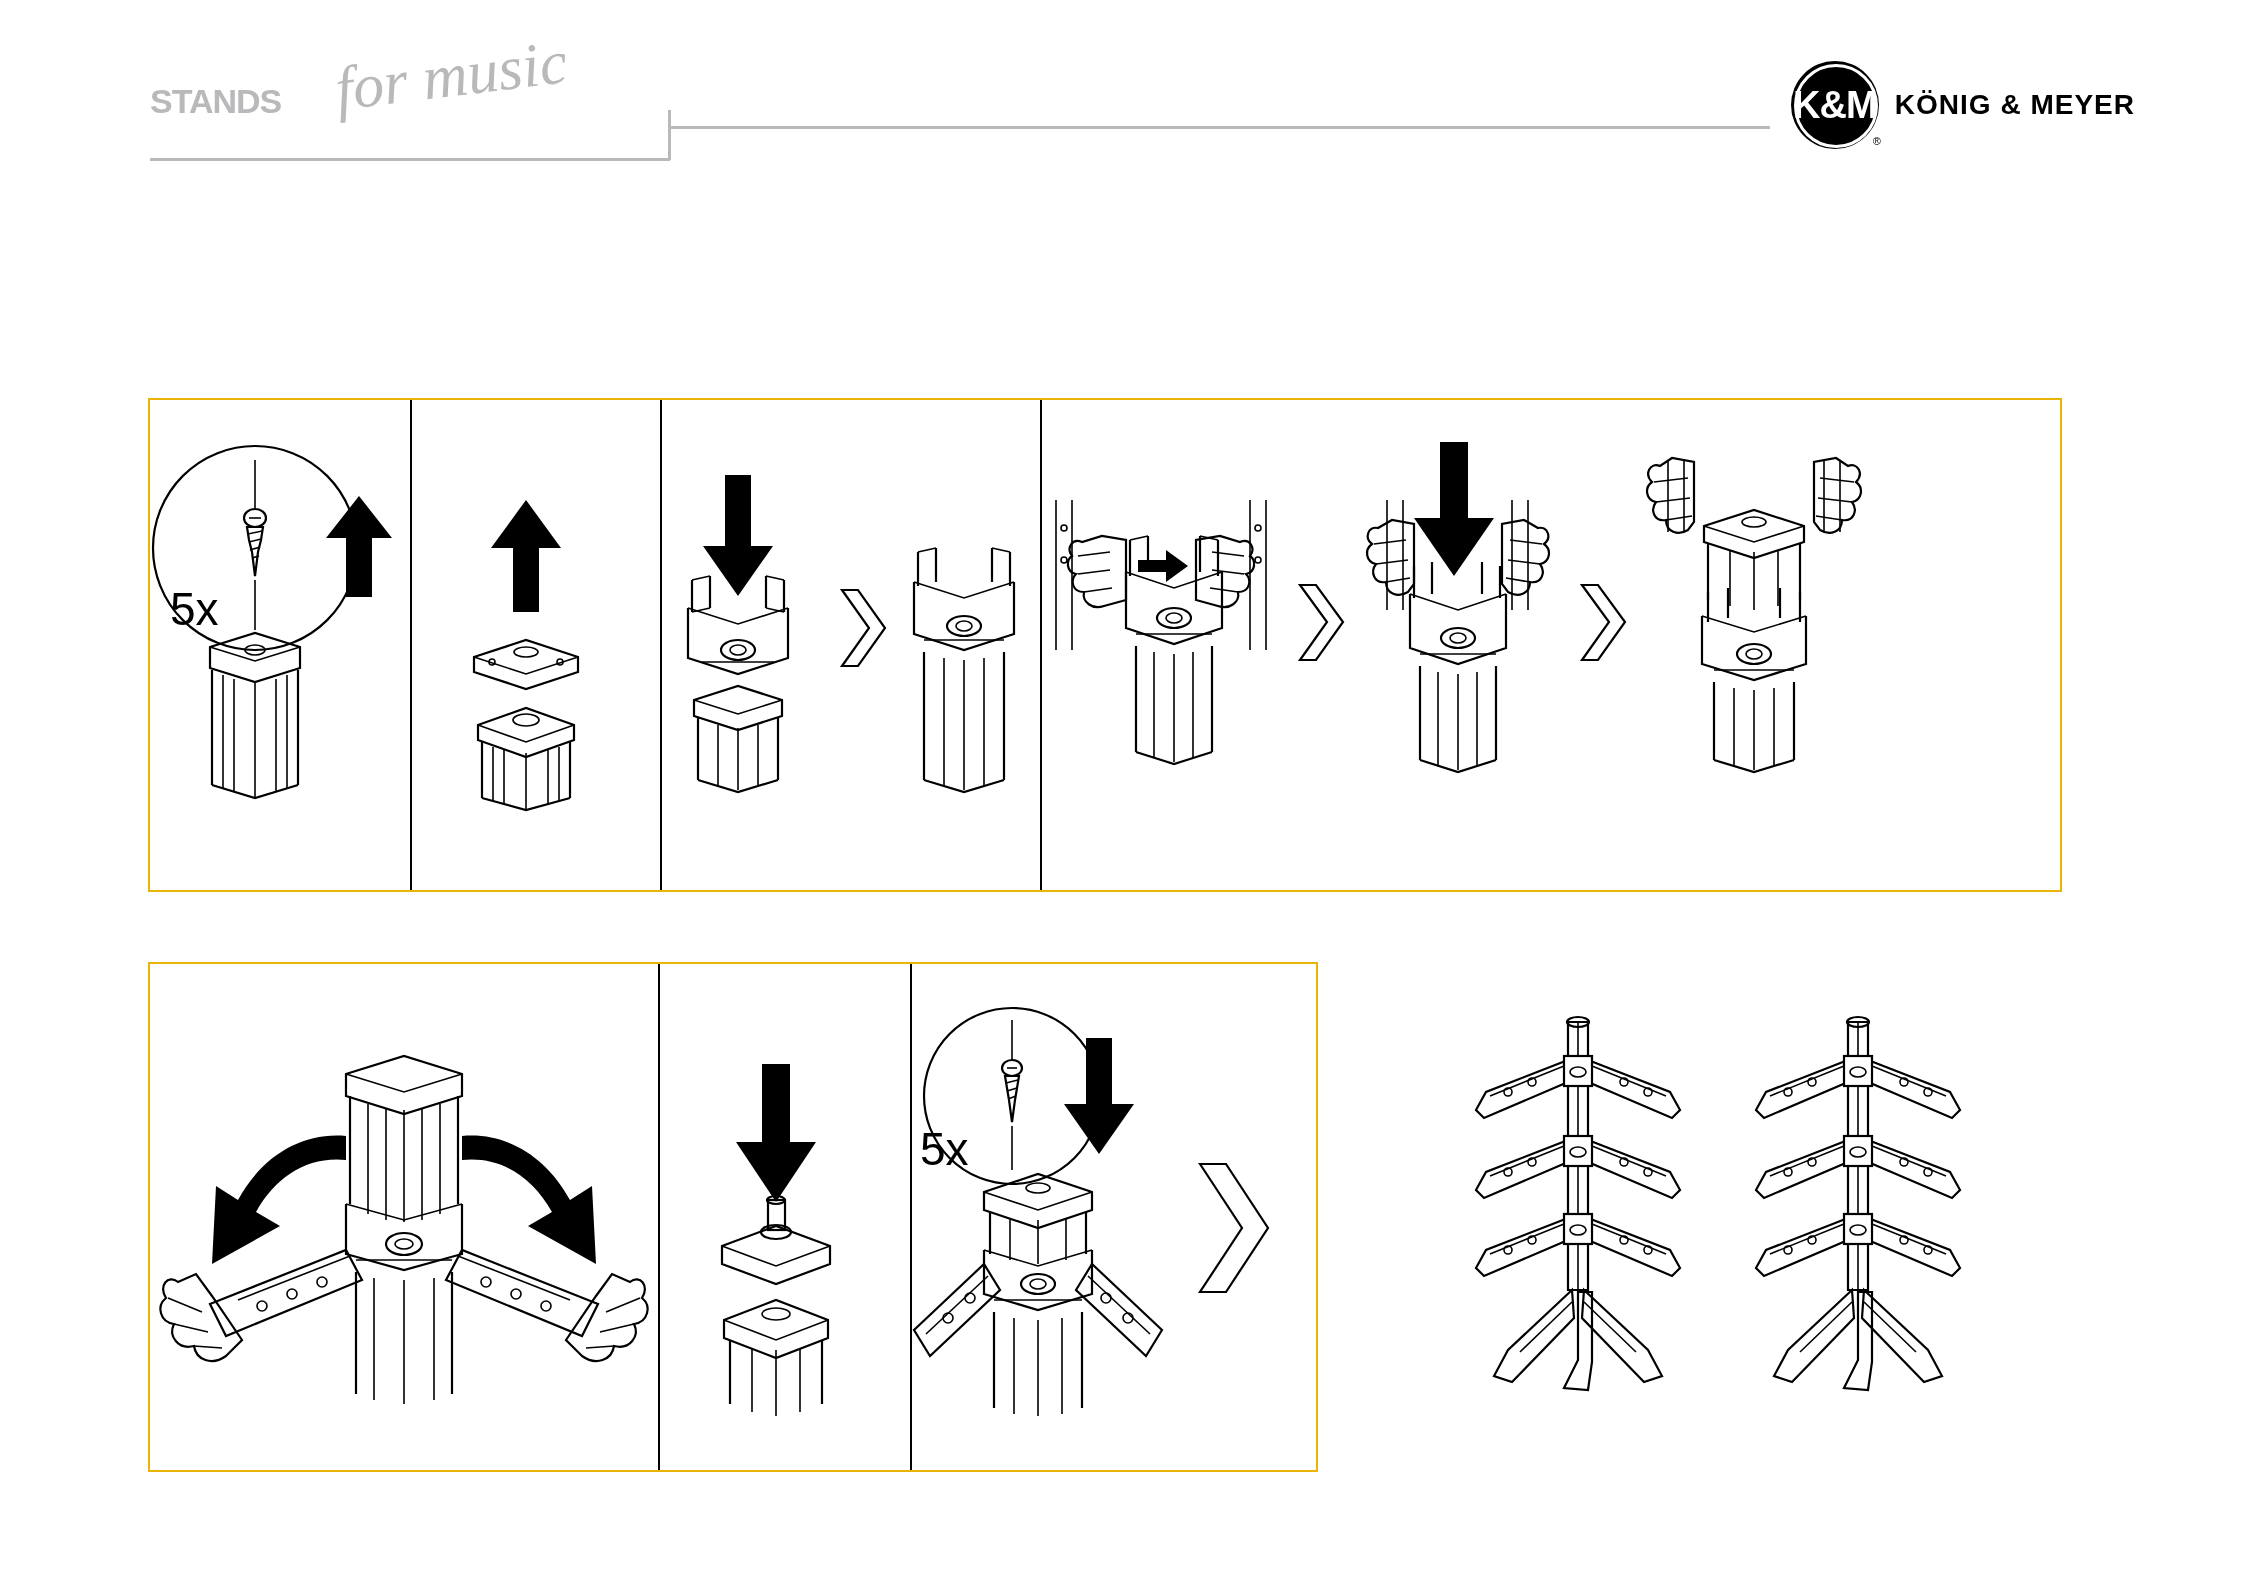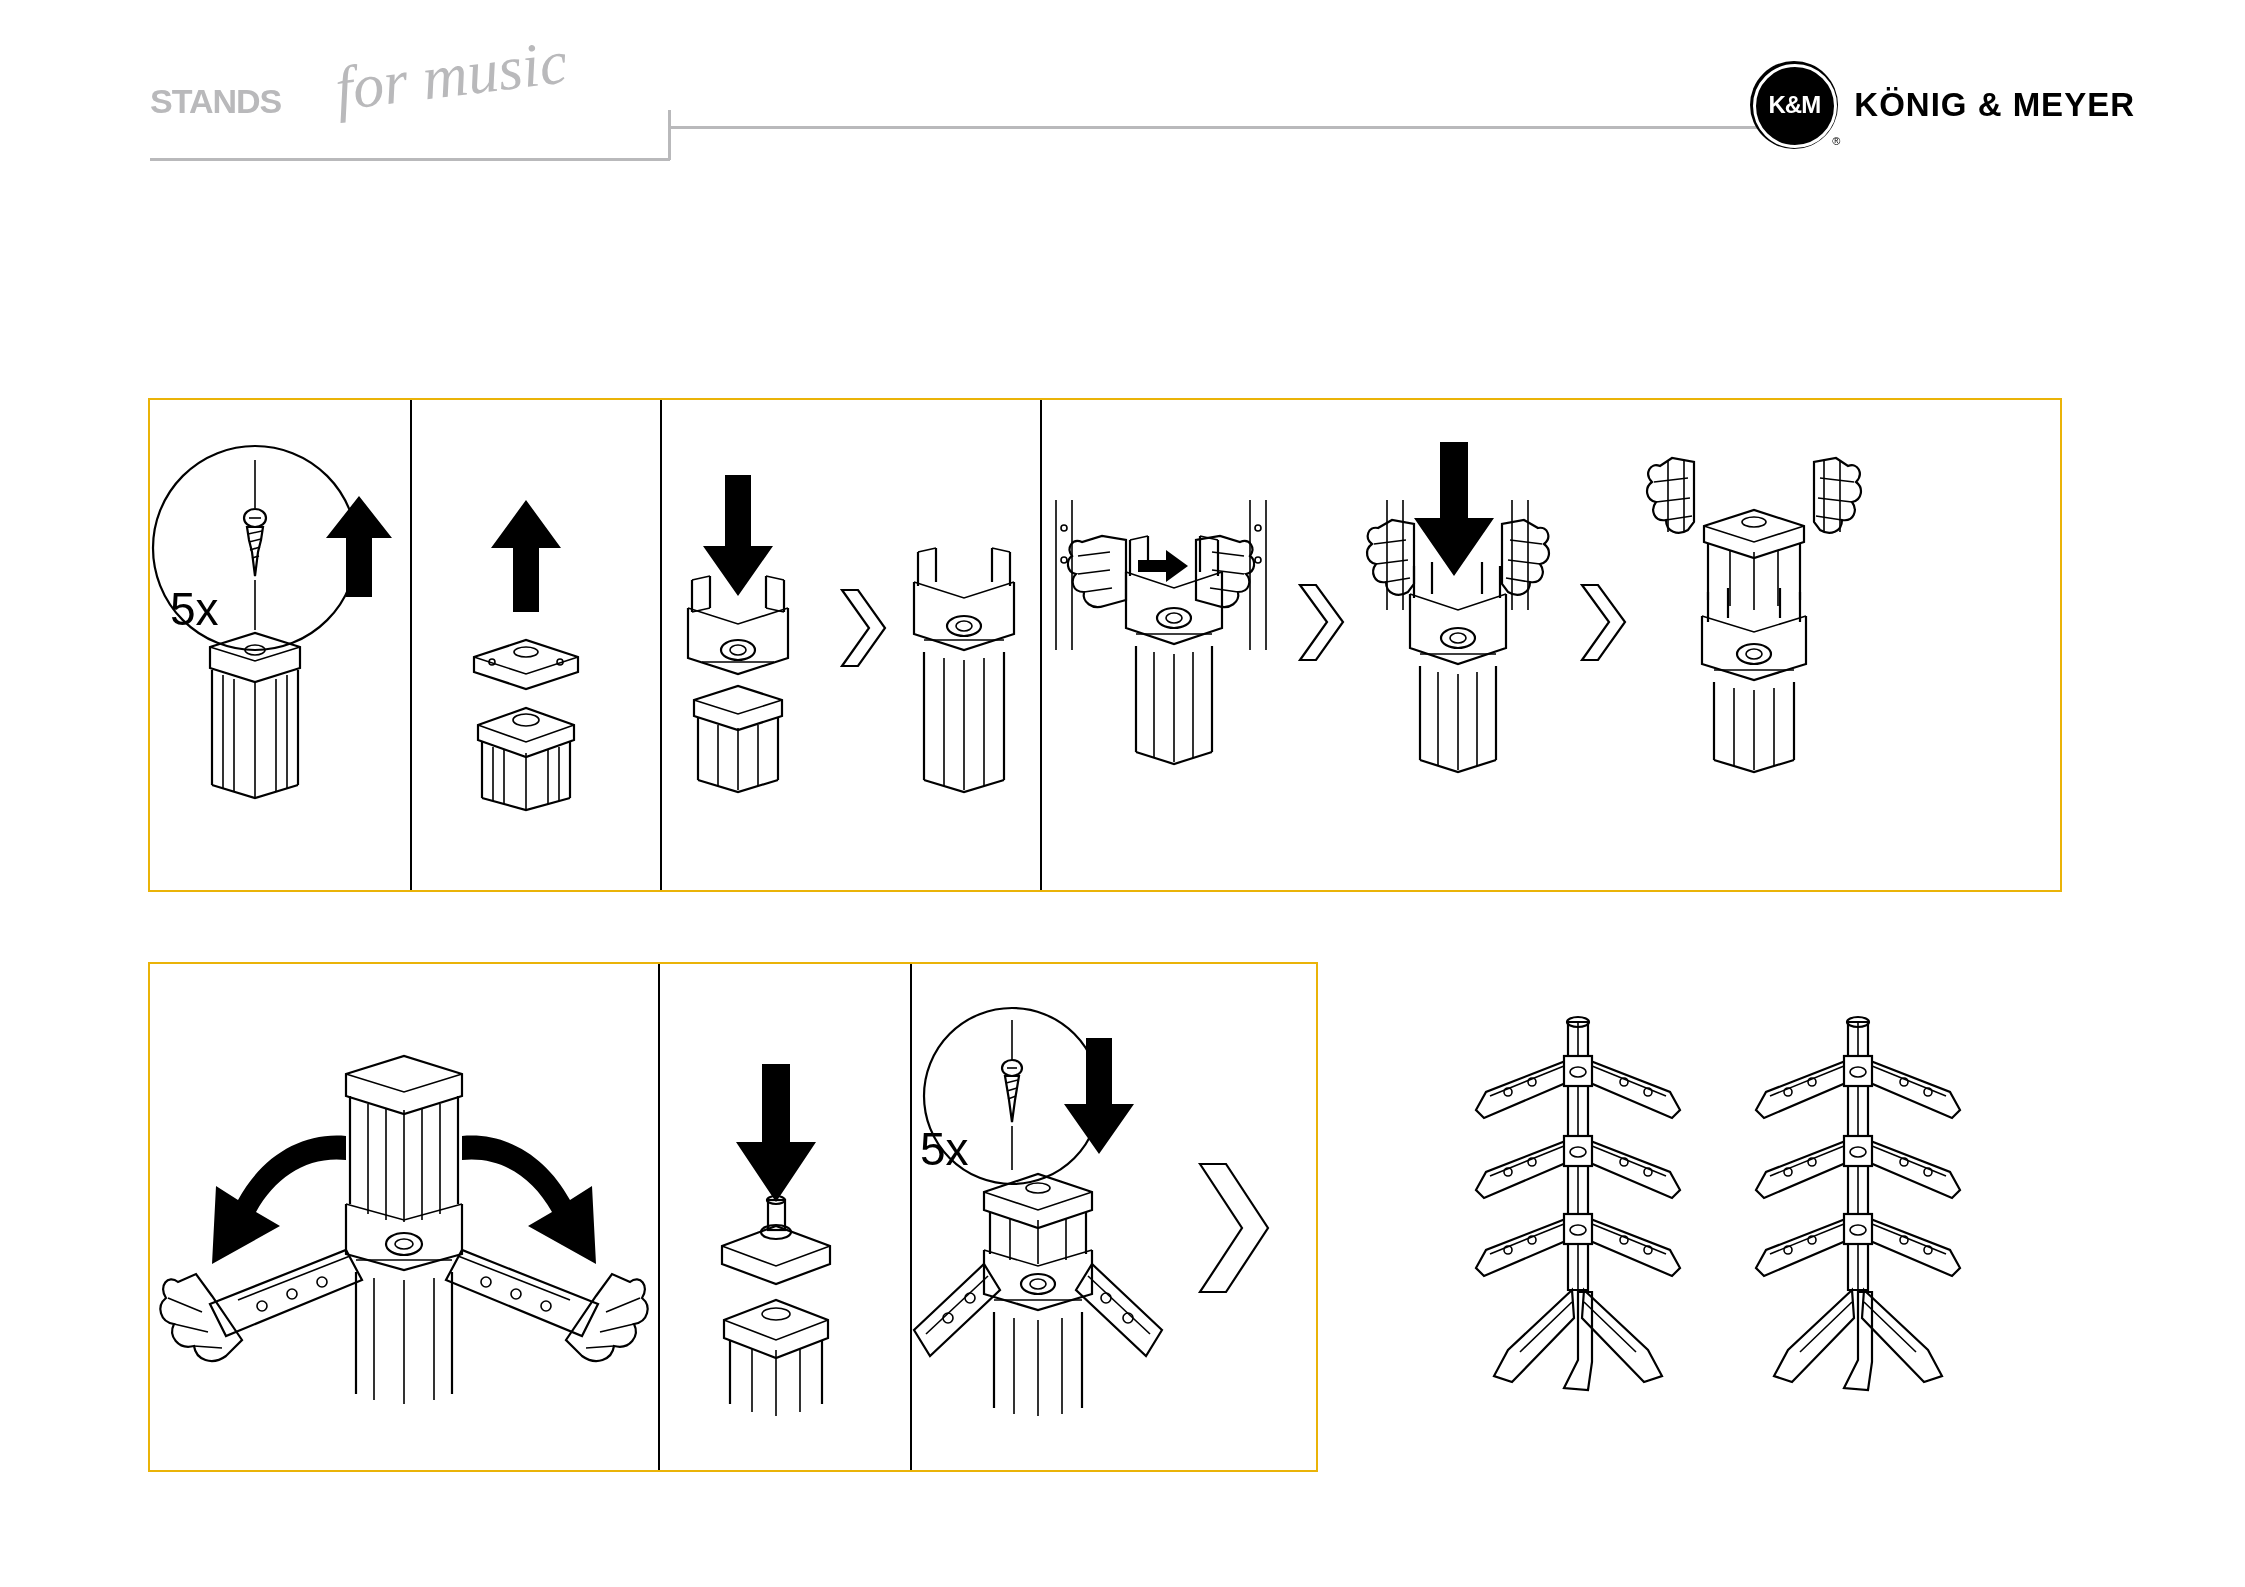--- a/index.html
+++ b/index.html
@@ -100,34 +100,34 @@
     position: absolute;
     left: 3px; top: 3px;
     width: 78px; height: 78px;
     border-radius: 50%;
     border: 3px solid #fff;
   }
   #km-mark-text {
     position: relative;
     color: #fff;
     font-weight: bold;
-    font-size: 24px;
+    font-size: 38px;
     letter-spacing: -1px;
     font-family: "Liberation Sans", sans-serif;
   }
   #km-reg {
     position: absolute;
     right: -2px;
     bottom: 2px;
     font-size: 11px;
     color: #000;
   }
   #km-wordmark {
     font-weight: bold;
-    font-size: 33px;
+    font-size: 28px;
     letter-spacing: 1px;
     font-family: "Liberation Sans", sans-serif;
   }
 
   
   .panel-row {
     position: absolute;
     border: 2px solid #eab308;
     box-sizing: border-box;
   }

